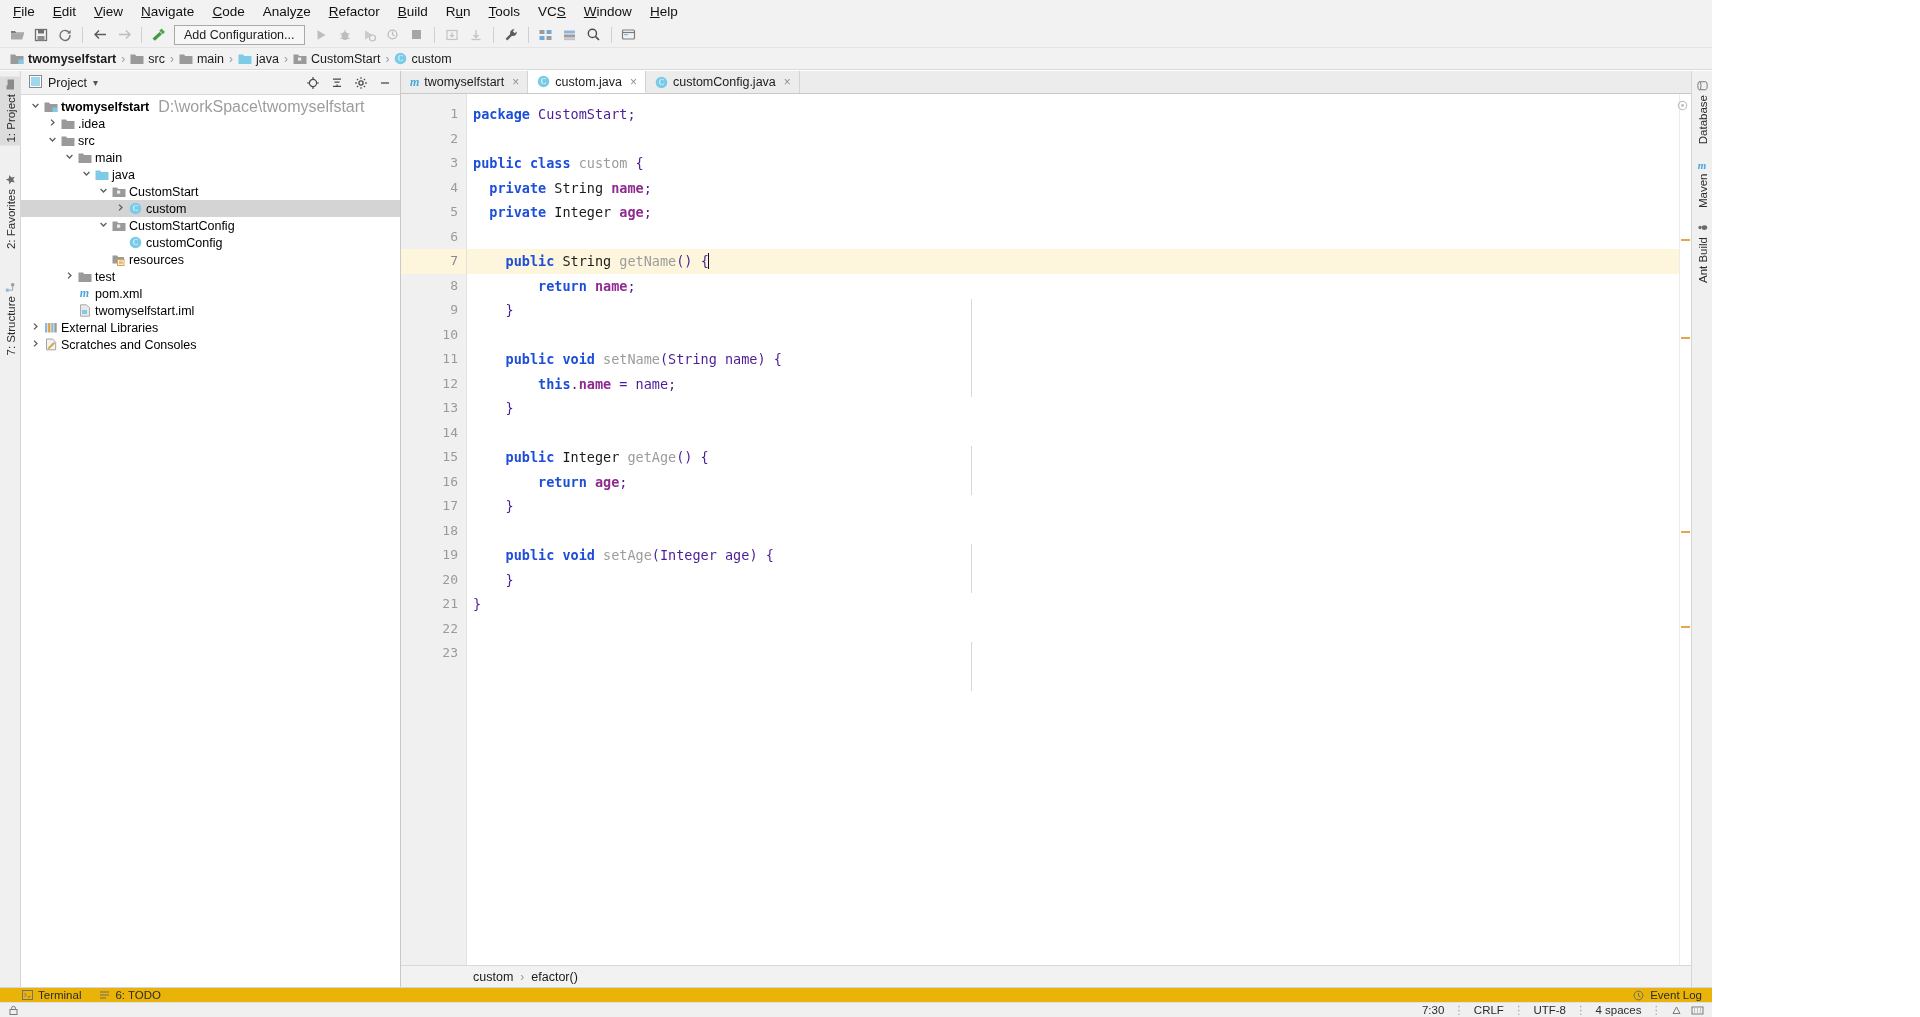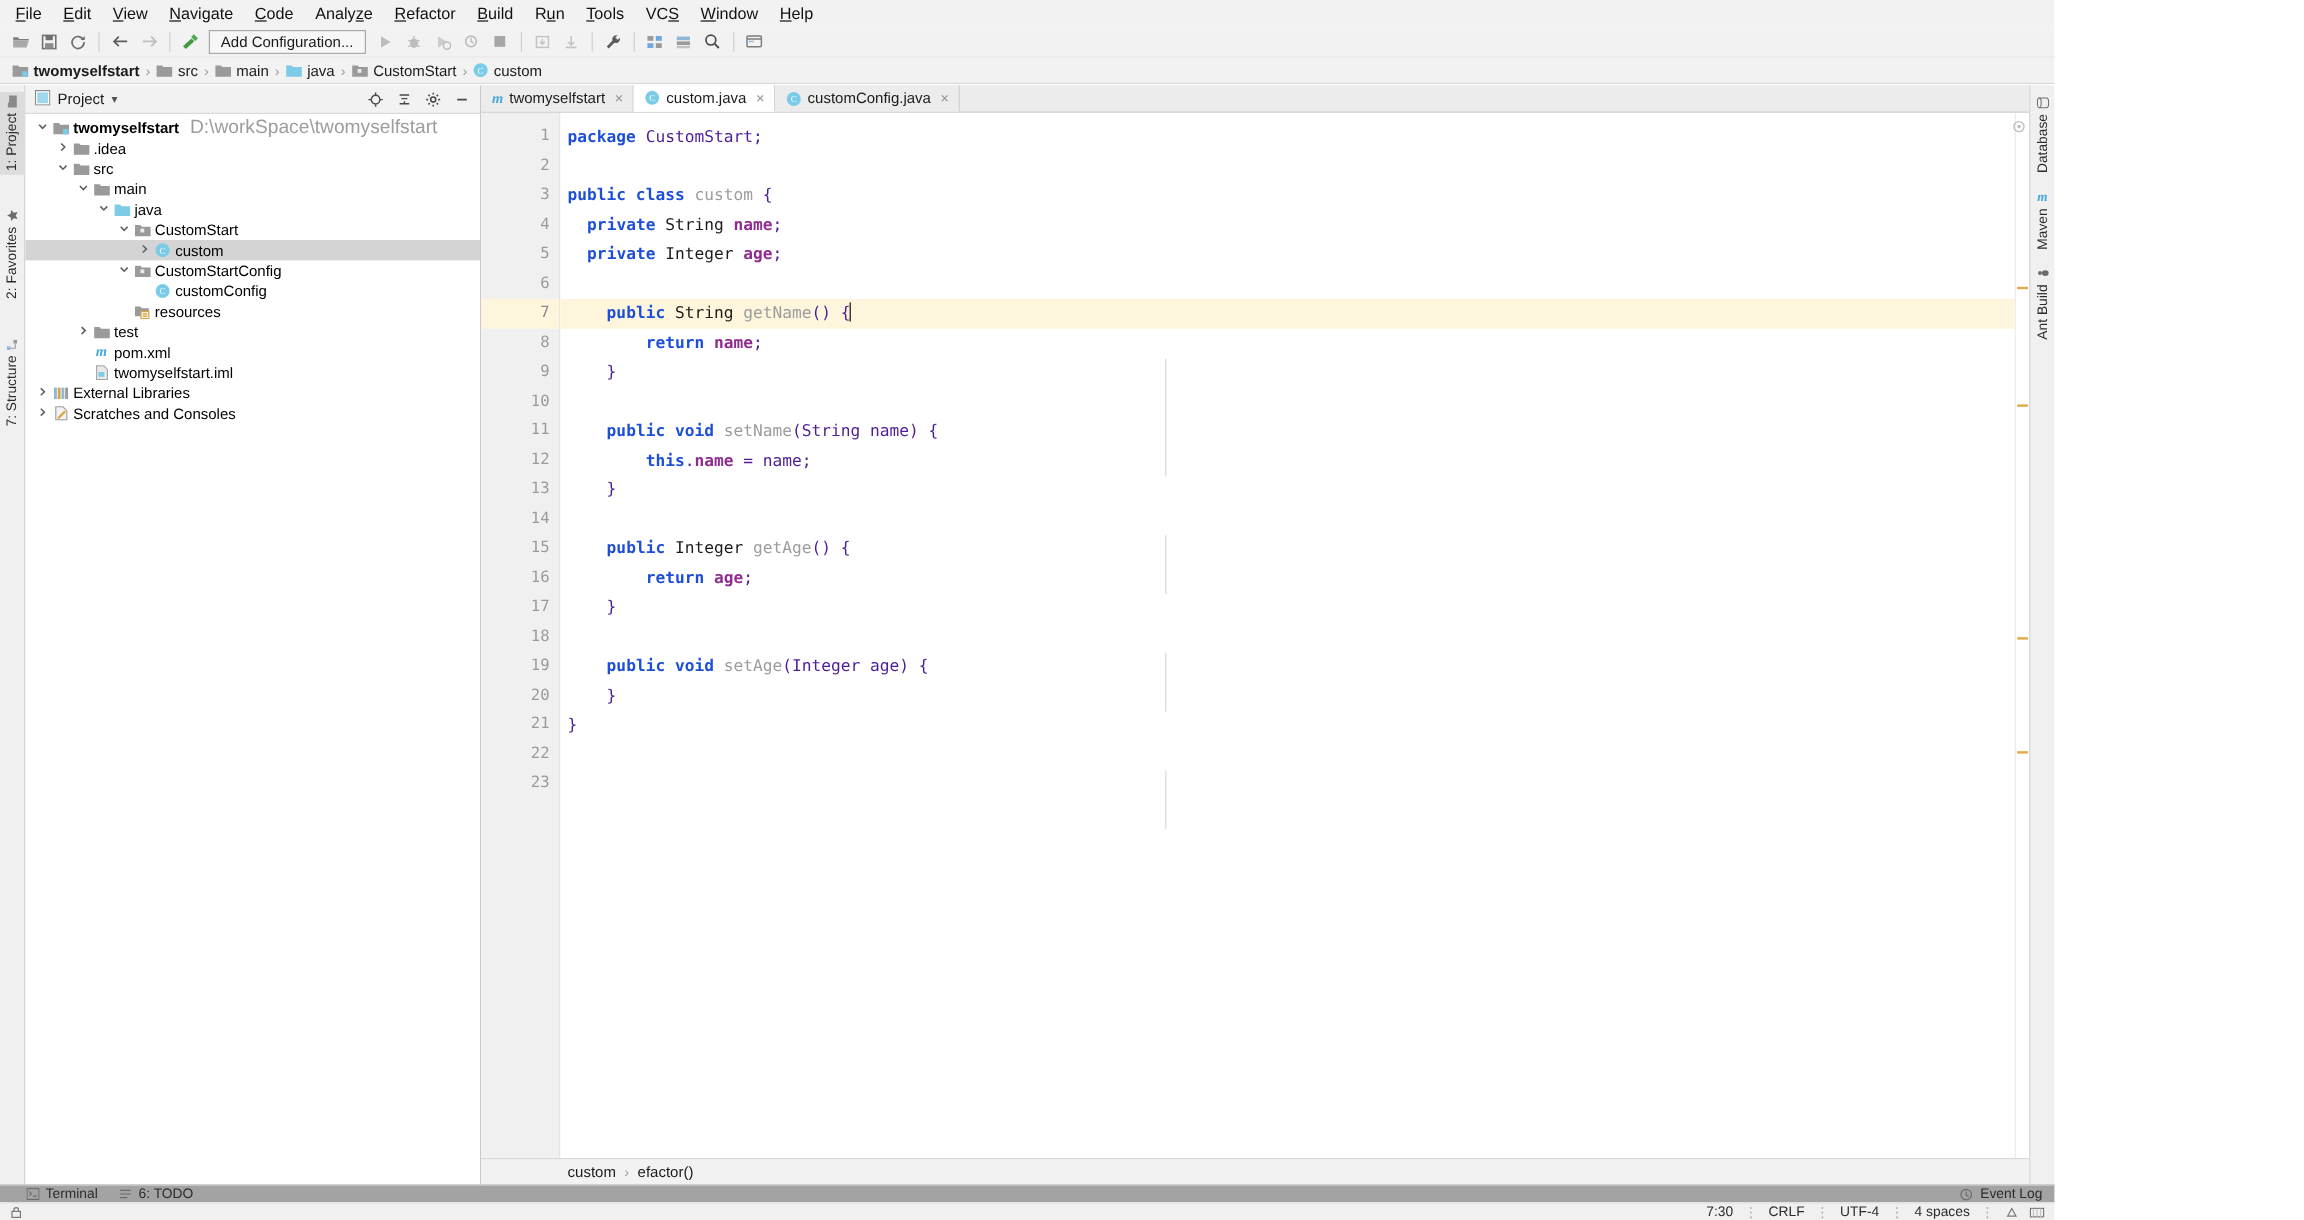--- a/index.html
+++ b/index.html
@@ -210,21 +210,21 @@
     font-size: 12.5px; color: #1b1b1b;
     gap: 4px;
   }
   
   .vstrip.right { border-right: none; border-left: 1px solid #d6d6d6; }
   
   .bottombar {
     position: absolute;
     left: 0; right: 0; bottom: 15px;
     height: 15px;
-    background: #a3a3a3;
+    background: #eab308;
     border-top: 1px solid #d6d6d6;
     display: flex; align-items: center;
     font-size: 11.5px; color: #2b2b2b;
     padding-left: 22px;
     gap: 18px;
   }
   .bottombar .bitem { display:flex; align-items:center; gap:5px; white-space:nowrap; }
   .bottombar .rightside { margin-left:auto; display:flex; align-items:center; gap:6px; padding-right: 10px; }
   .statusbar {
     position: absolute;
@@ -843,21 +843,21 @@
       <svg width="11" height="11" viewBox="0 0 11 11">
           <rect x="2" y="4.5" width="7" height="5" fill="none" stroke="#7a7a7a" stroke-width="1"></rect>
           <path d="M3.6 4.5V3.2a1.9 1.9 0 0 1 3.8 0v1.3" fill="none" stroke="#7a7a7a" stroke-width="1"></path>
         </svg>
     </span>
     <div class="sright">
       <span>7:30</span>
       <span class="sb-sep">⋮</span>
       <span>CRLF</span>
       <span class="sb-sep">⋮</span>
-      <span>UTF-4</span>
+      <span>UTF-8</span>
       <span class="sb-sep">⋮</span>
       <span>4 spaces</span>
       <span class="sb-sep">⋮</span>
       <span style="display:inline-flex;">
         <svg width="11" height="11" viewBox="0 0 11 11">
             <path d="M2 8.5 5.5 2l3.5 6.5z" fill="none" stroke="#7a7a7a" stroke-width="1"></path>
           </svg>
       </span>
       <span style="display:inline-flex;">
         <svg width="13" height="11" viewBox="0 0 13 11">

